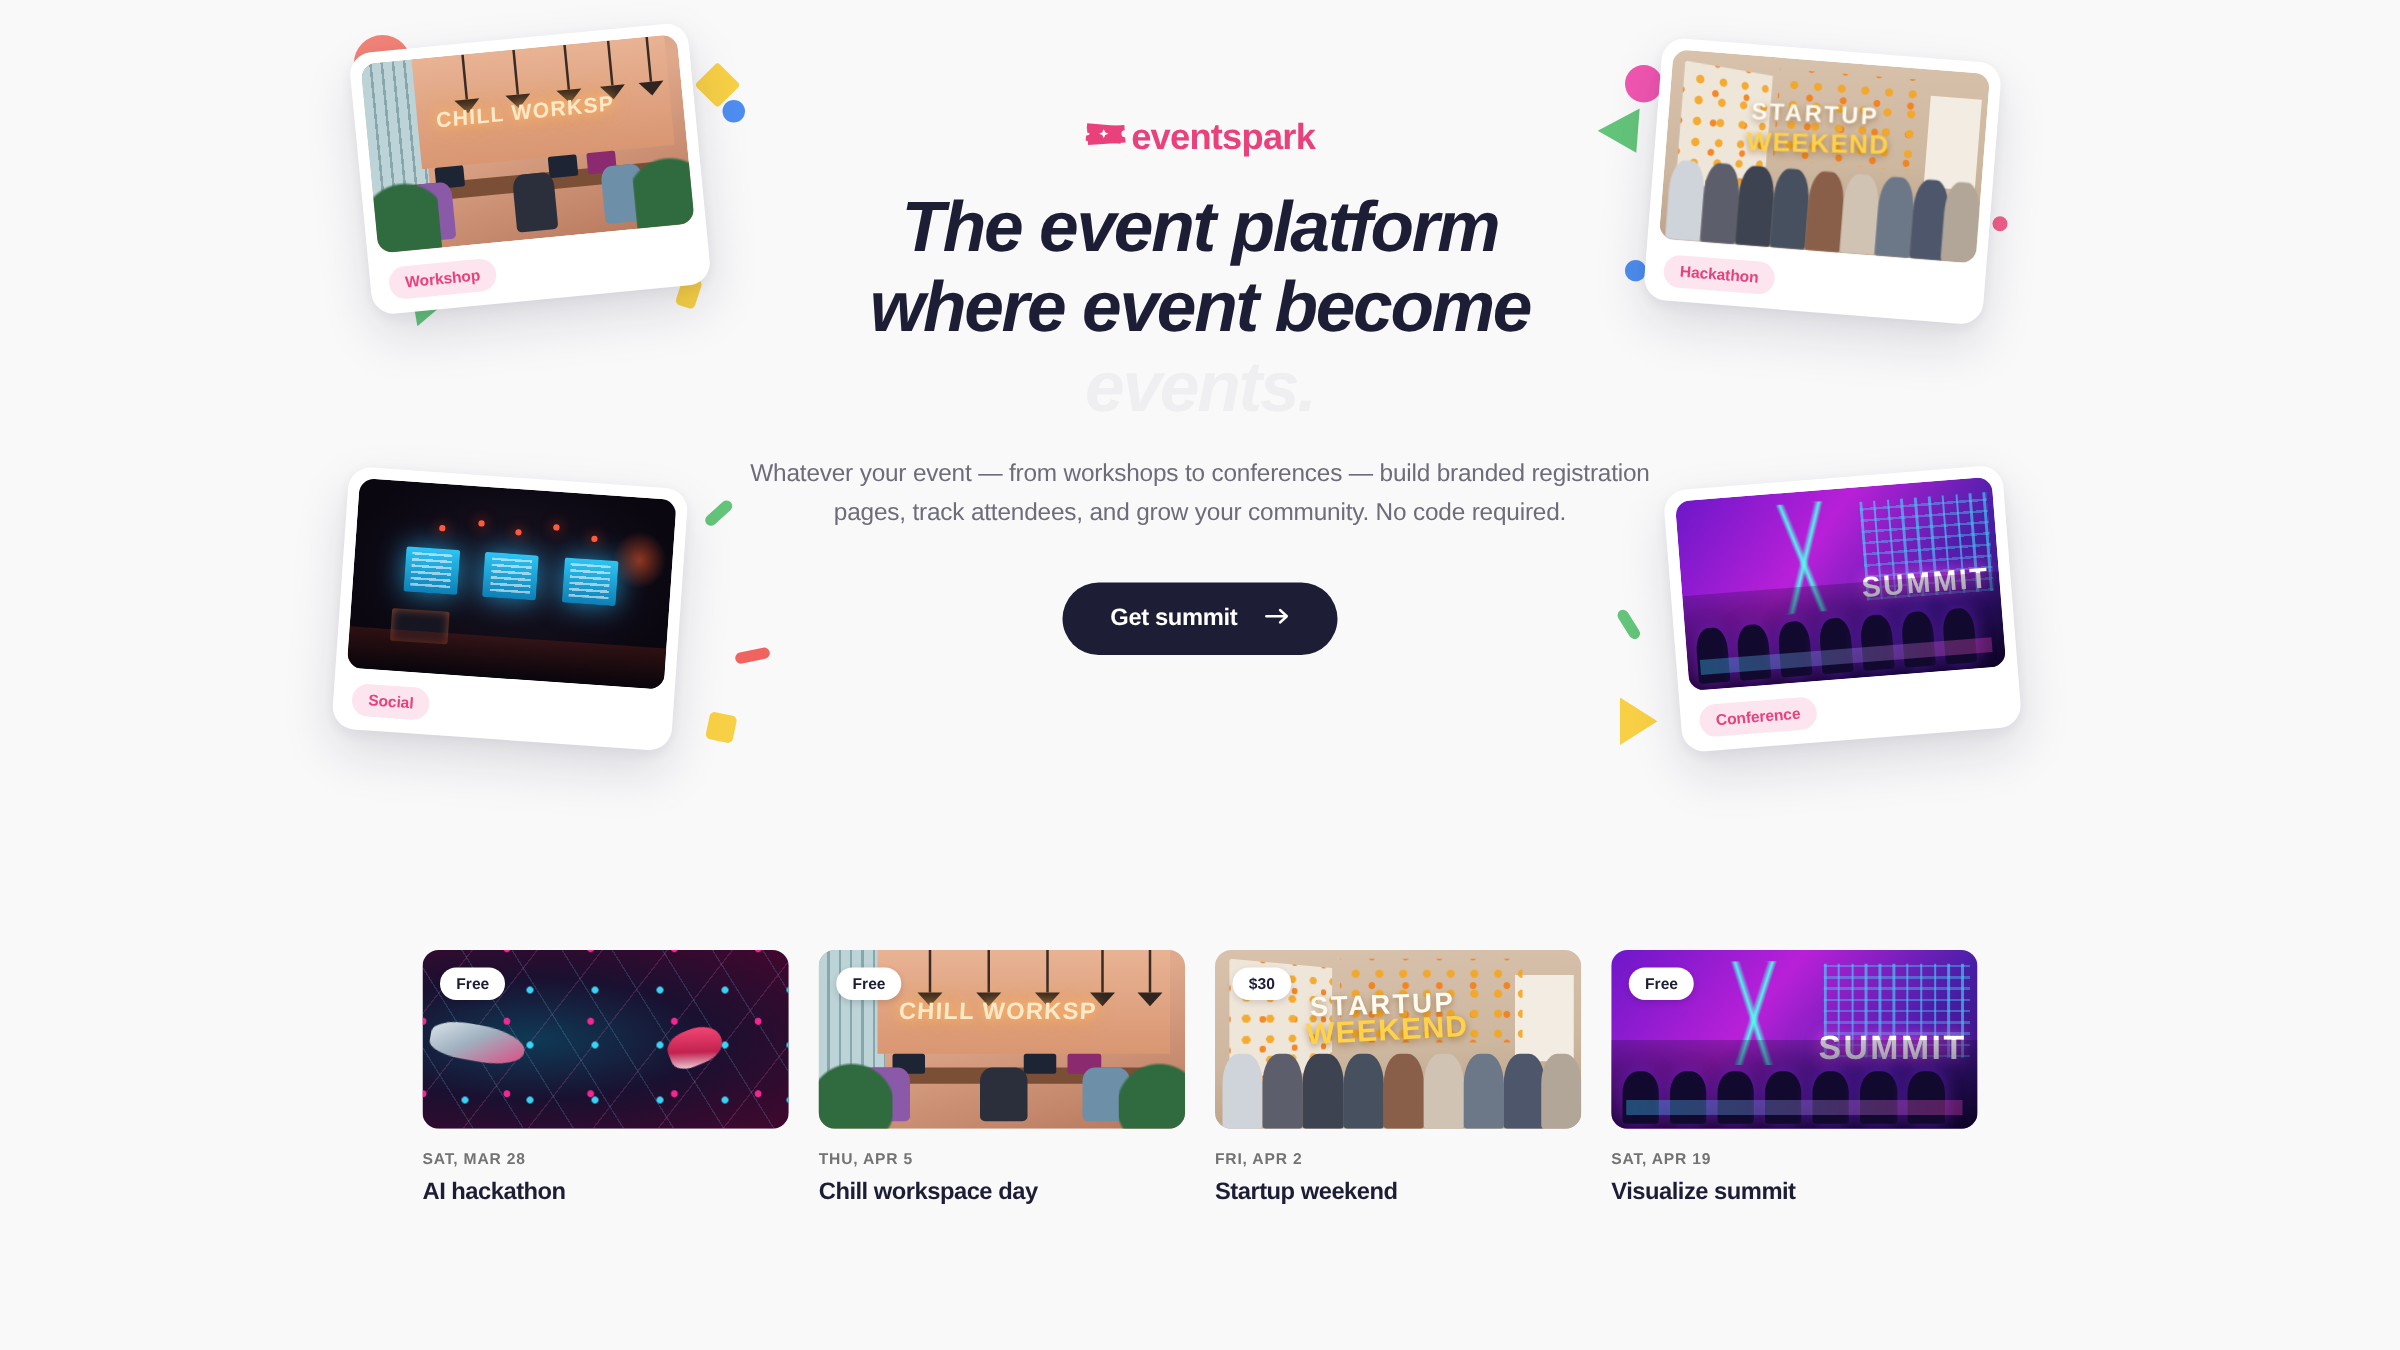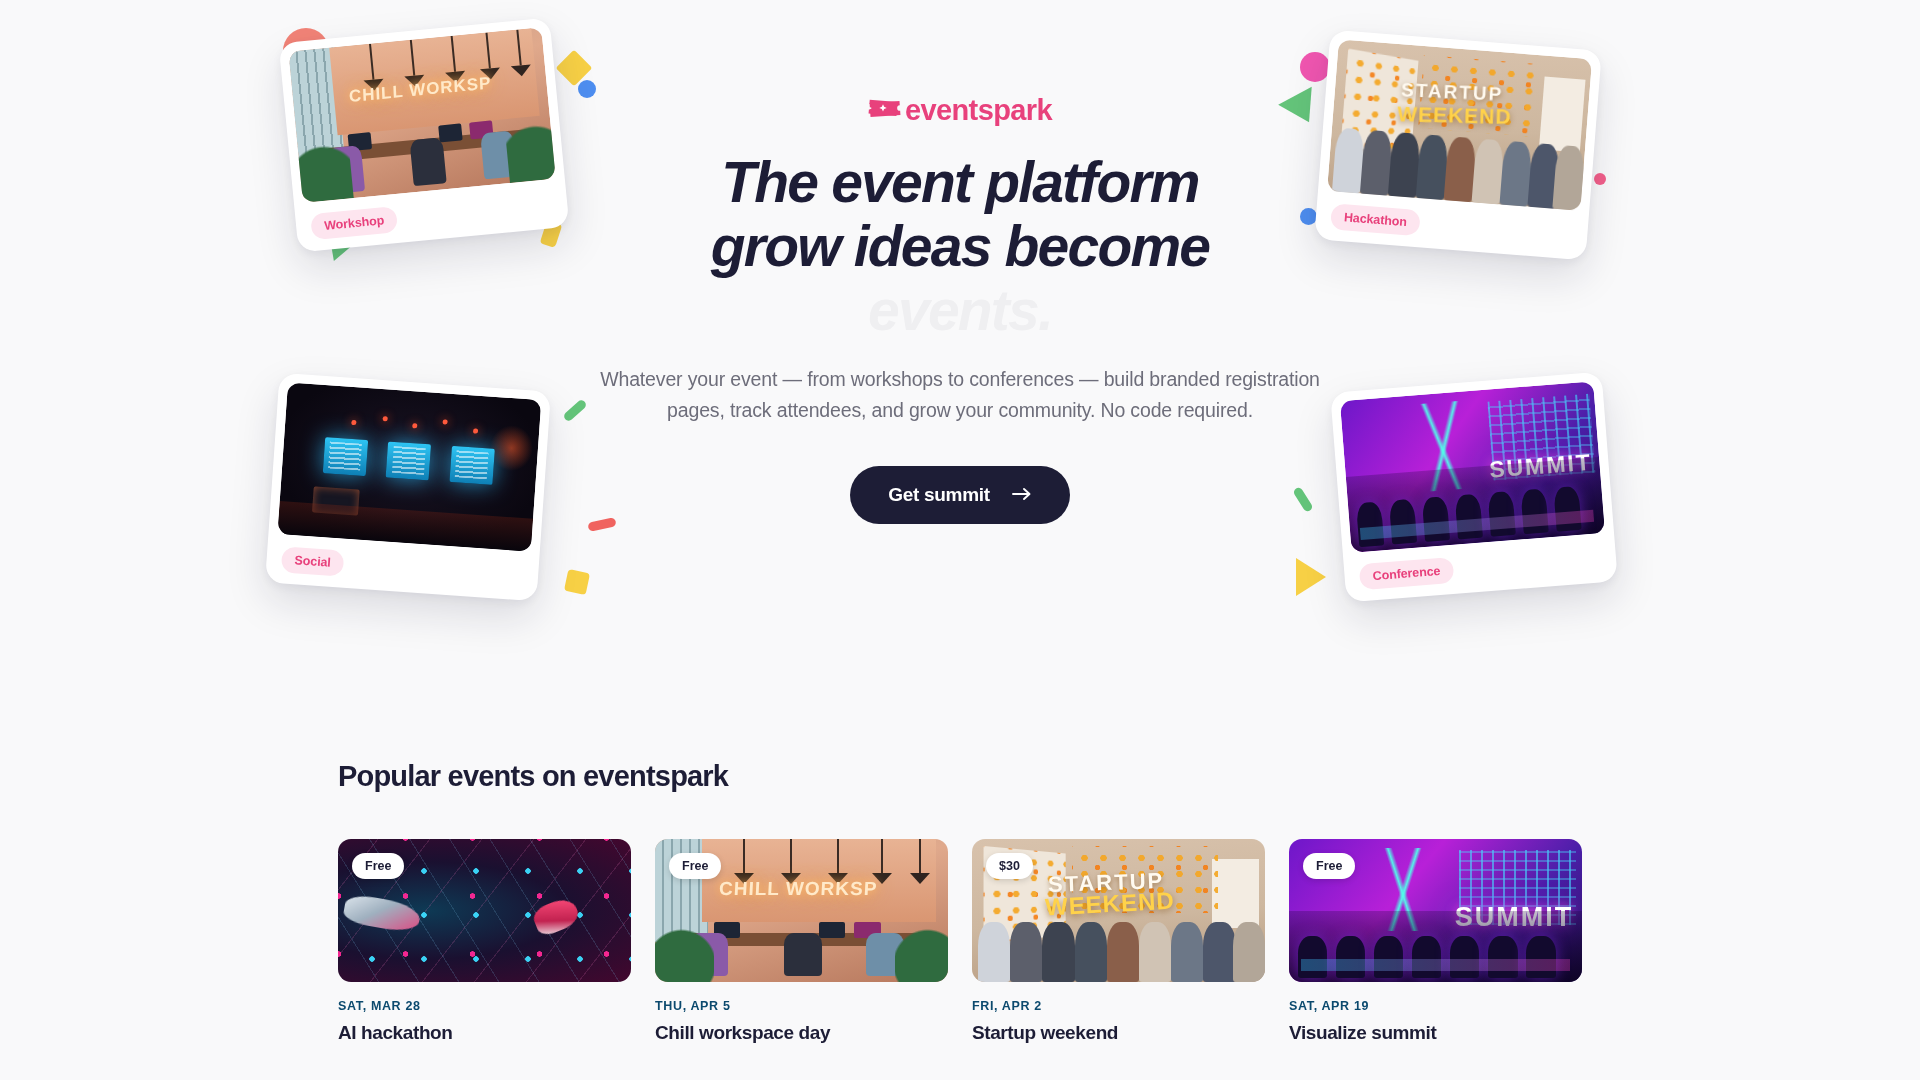--- a/index.html
+++ b/index.html
@@ -278,21 +278,21 @@
     font-weight: bold;
     padding: 6px 13px;
     border-radius: 999px;
     z-index: 3;
     box-shadow: 0 2px 6px rgba(0,0,0,.14);
   }
   .ev-date {
     margin-top: 17px;
     font-size: 12.5px;
     font-weight: bold;
-    color: #0c4a6e;
+    color: #737373;
     letter-spacing: 0.65px;
   }
   .ev-title {
     margin-top: 9px;
     font-size: 19px;
     font-weight: bold;
     color: #1d1d36;
     letter-spacing: -0.4px;
   }
 </style>
@@ -432,41 +432,40 @@
             <path d="M1 4h28v4.2a2.8 2.8 0 100 5.6V18H1v-4.2a2.8 2.8 0 100-5.6V4z" fill="#e8417c"></path>
           </g>
           <path d="M15 7.2l1.15 2.55L18.7 10.9l-2.55 1.15L15 14.6l-1.15-2.55L11.3 10.9l2.55-1.15L15 7.2z" fill="#ffffff"></path>
         </svg>
       </span>
       <span class="brand-name">eventspark</span>
     </div>
 
     <h1 class="headline">
       <span class="line">The event platform</span>
-      <span class="line">grow ideas become</span>
+      <span class="line">where event become</span>
       <span class="line line-ghost">events.</span>
     </h1>
 
     <p class="subhead">Whatever your event — from workshops to conferences — build branded registration pages, track attendees, and grow your community. No code required.</p>
 
     <div class="cta-wrap">
       <button class="cta">
         <span>Get summit</span>
         <span class="cta-arrow">
           <svg width="20" height="14" viewBox="0 0 20 14" fill="none">
             <path d="M1 7h16M12 2l5.5 5L12 12" stroke="#ffffff" stroke-width="1.9" stroke-linecap="round" stroke-linejoin="round"></path>
           </svg>
         </span>
       </button>
     </div>
   </div>
 </section>
 
 <section class="popular">
-  <h2>Popular events on eventspark</h2>
 
   <div class="grid4">
 
     <a class="ev-card">
       <div class="ev-thumb">
         <span class="price">Free</span>
         <div class="scene sc-ai">
           <div class="lines"></div>
           <div class="net"></div>
           <div class="hand handl"></div>

